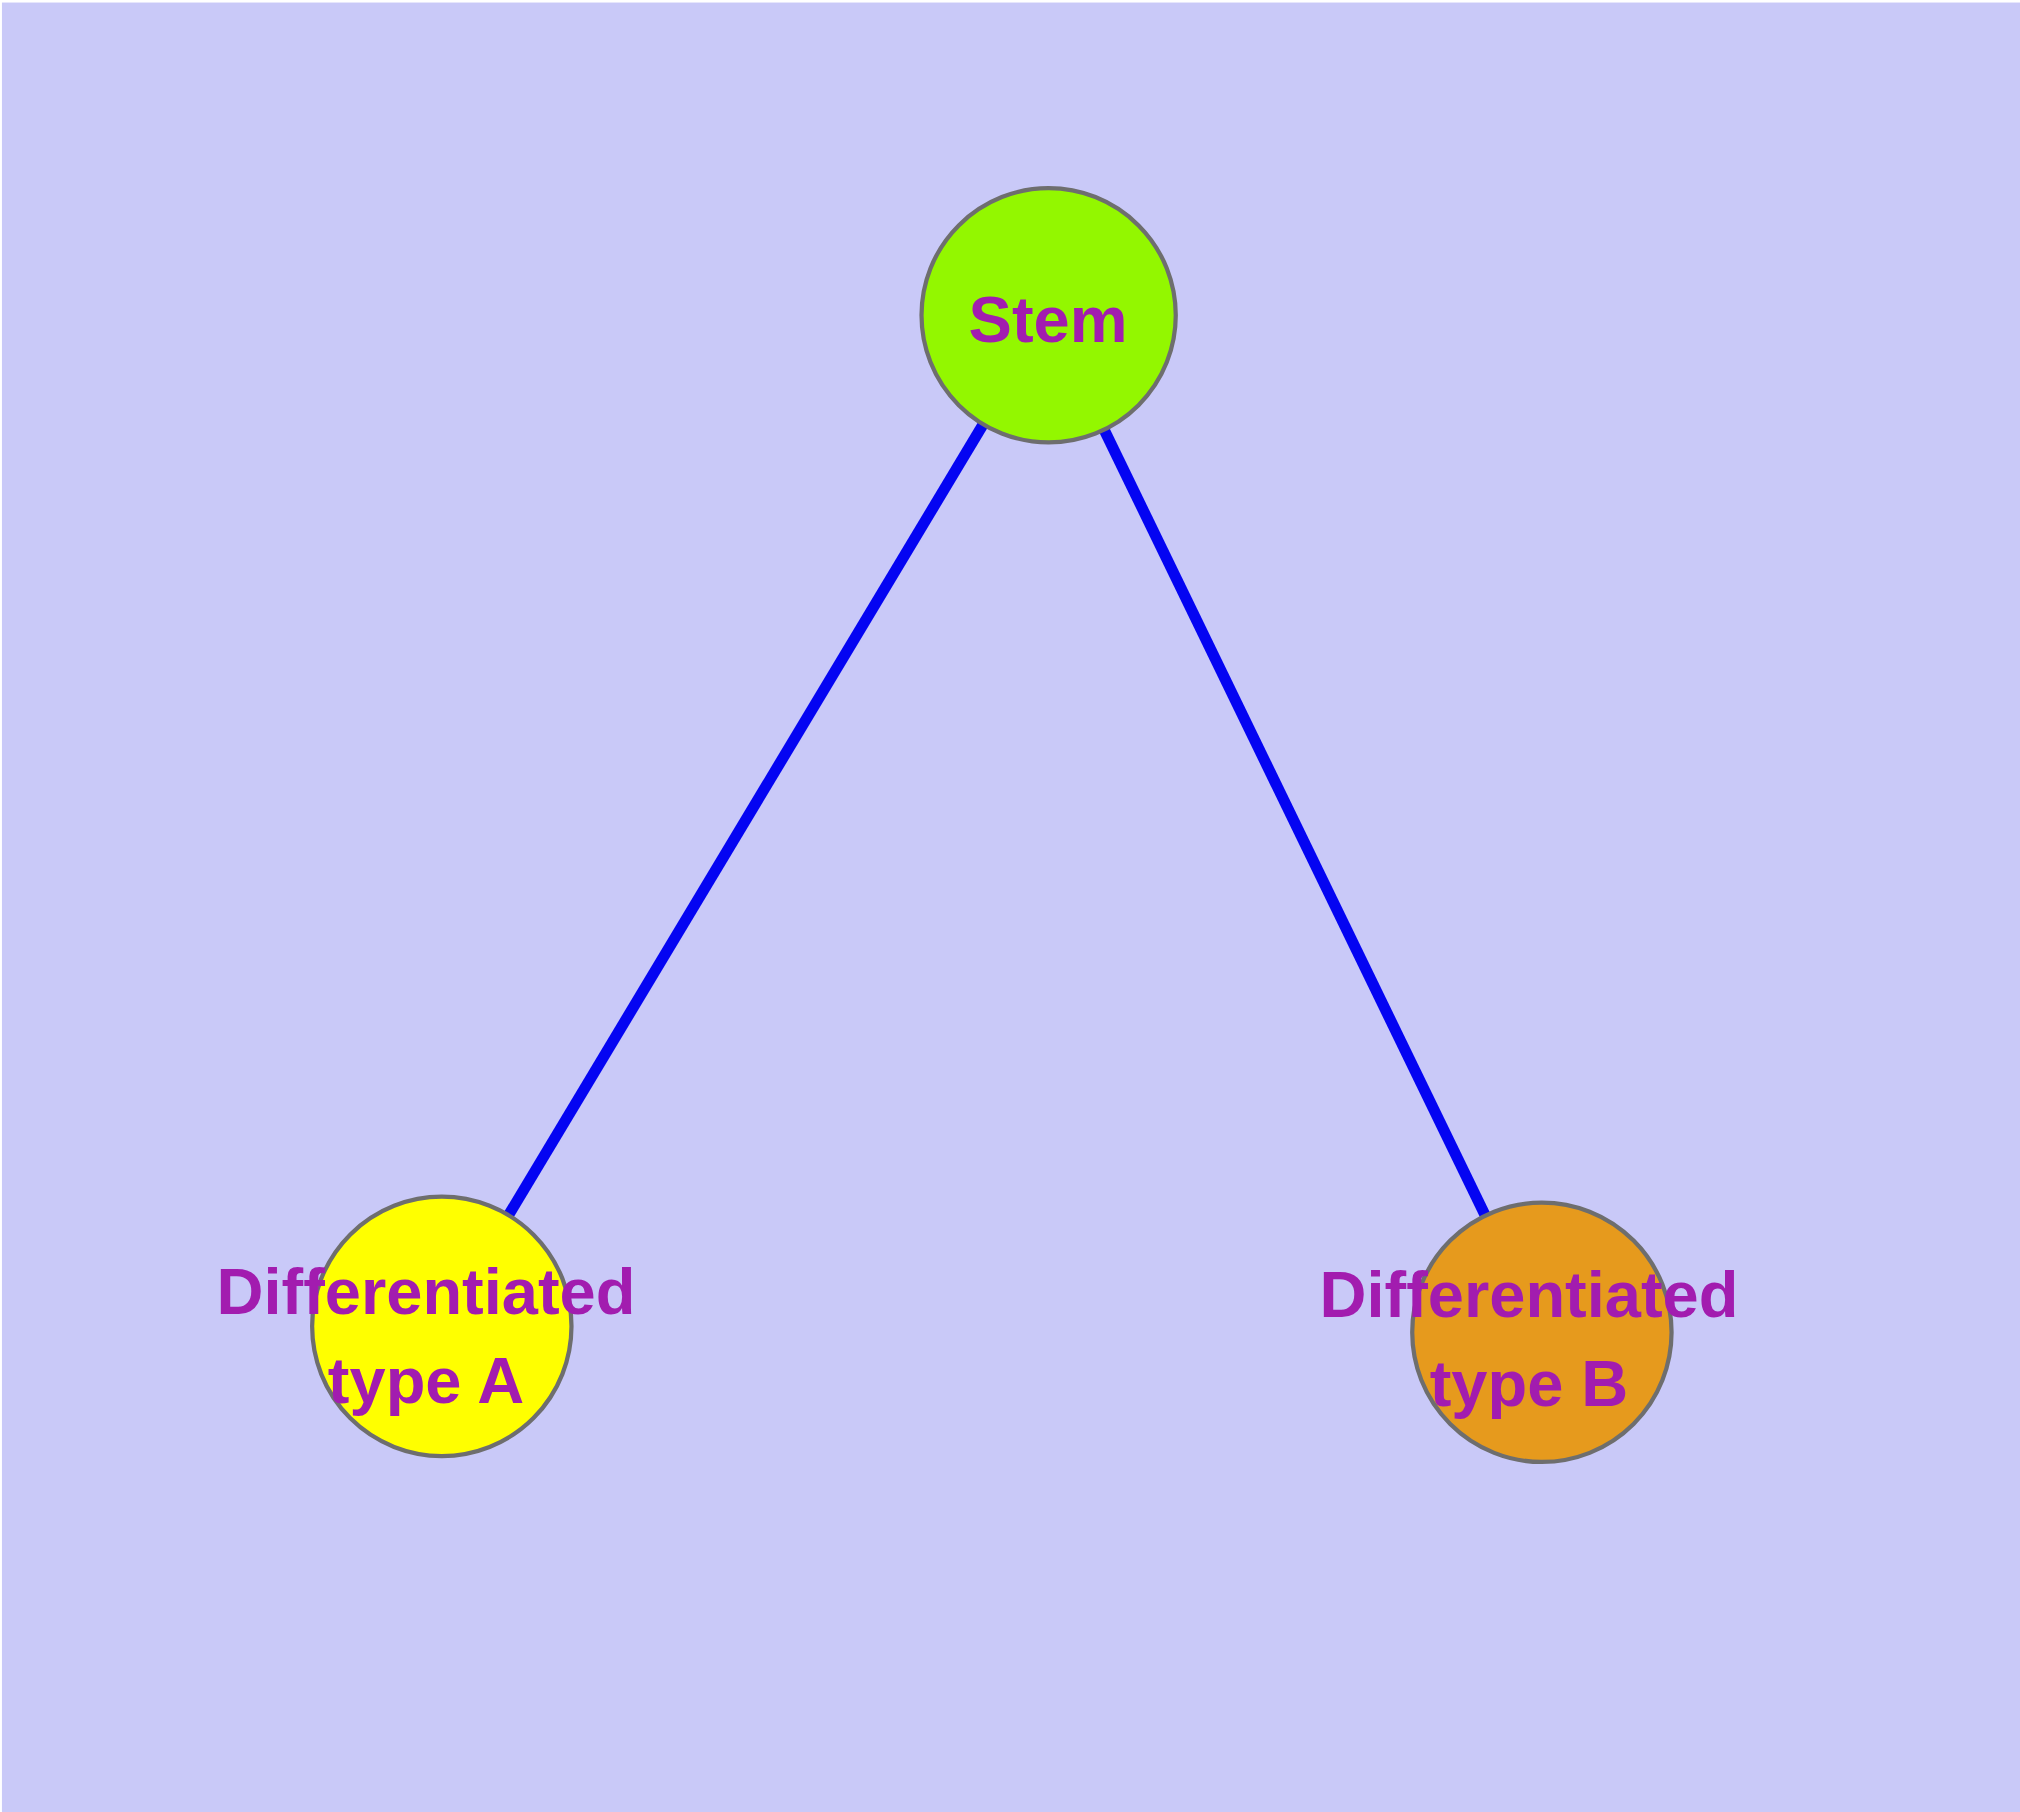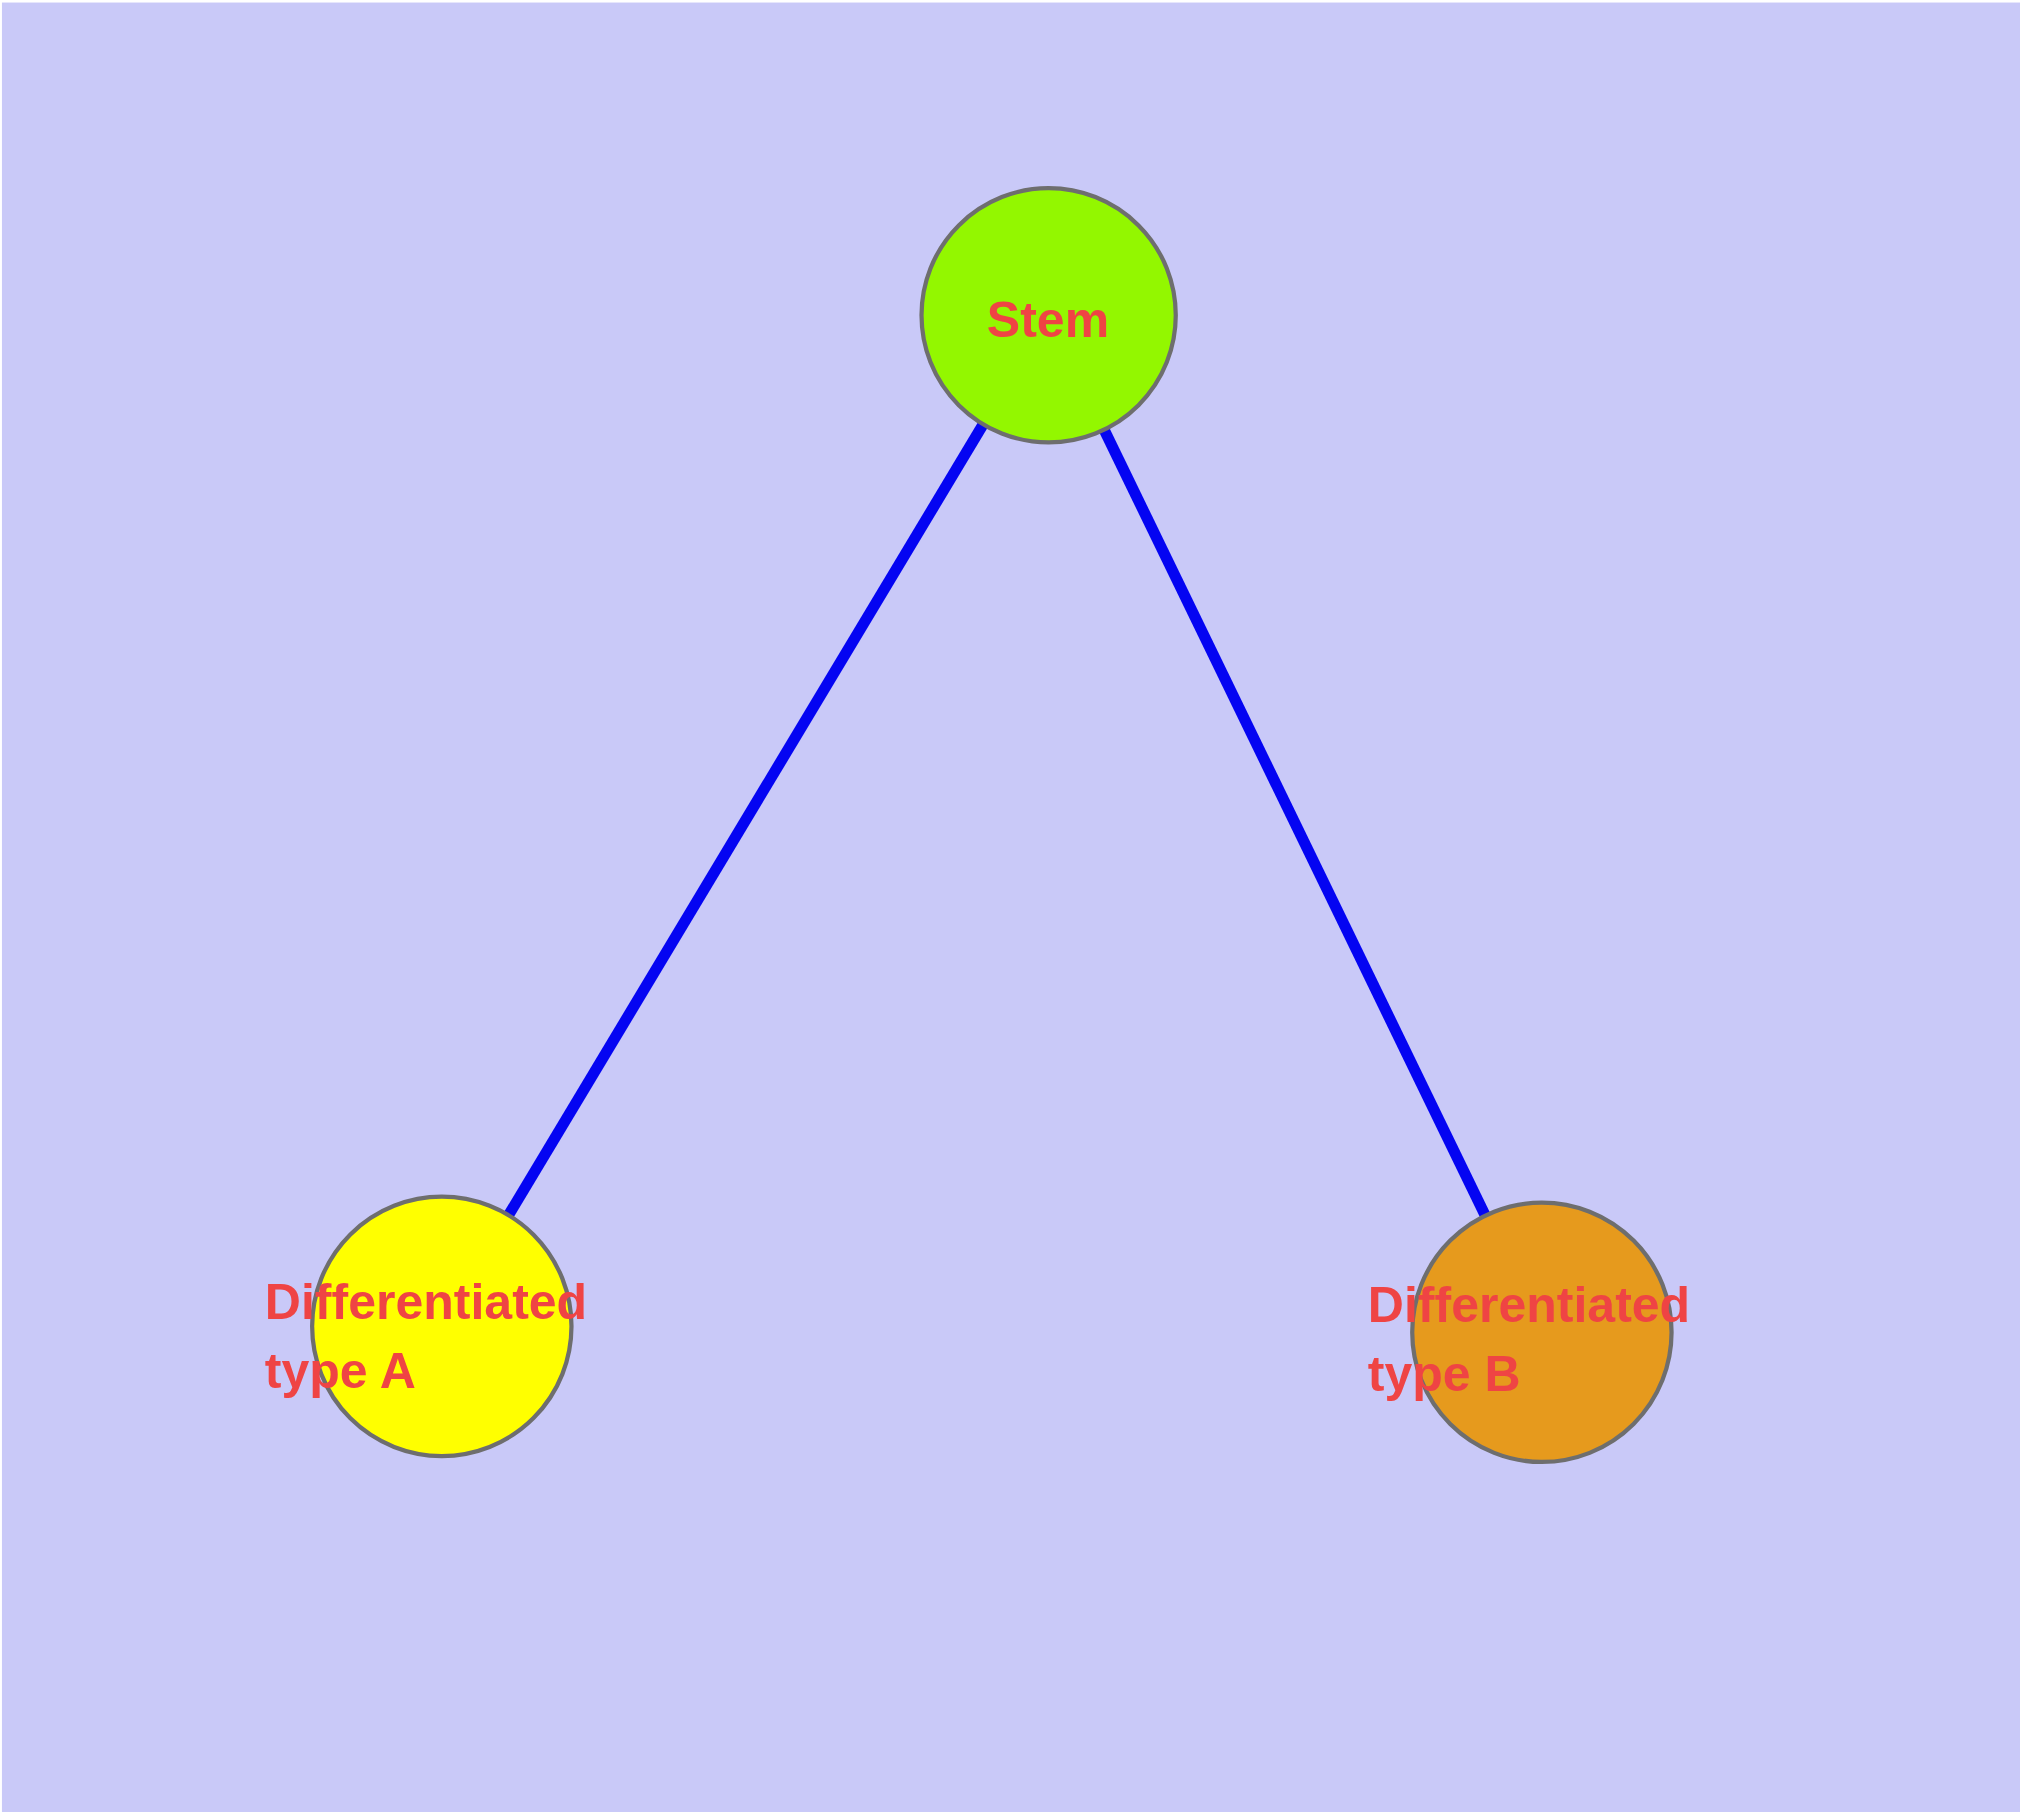--- a/index.html
+++ b/index.html
@@ -19,24 +19,24 @@
     position: absolute;
     left: 0;
     top: 0;
     display: block;
   }
   .node-label {
     position: absolute;
     transform: translate(-50%, -50%);
     font-family: "Liberation Sans", sans-serif;
     font-weight: bold;
-    font-size: 50px;
+    font-size: 65px;
     line-height: 1.37;
-    color: #ef4444;
-    text-align: left;
+    color: #a21caf;
+    text-align: center;
     white-space: pre-line;
     pointer-events: none;
   }
 </style>
 </head>
 <body>
 
 <div class="stage">
 
   <svg class="graph-svg" width="2021" height="1812" viewBox="0 0 2384 2138">

